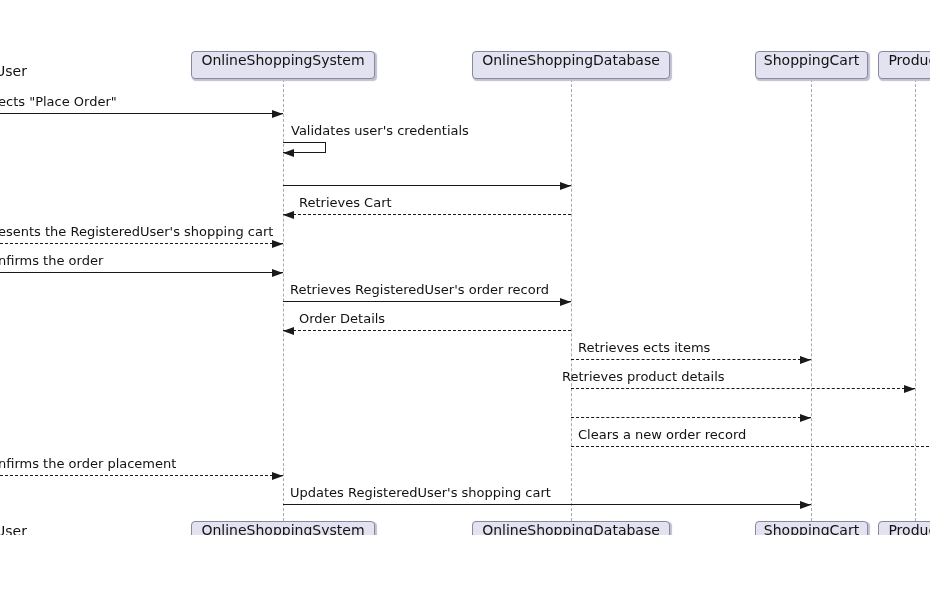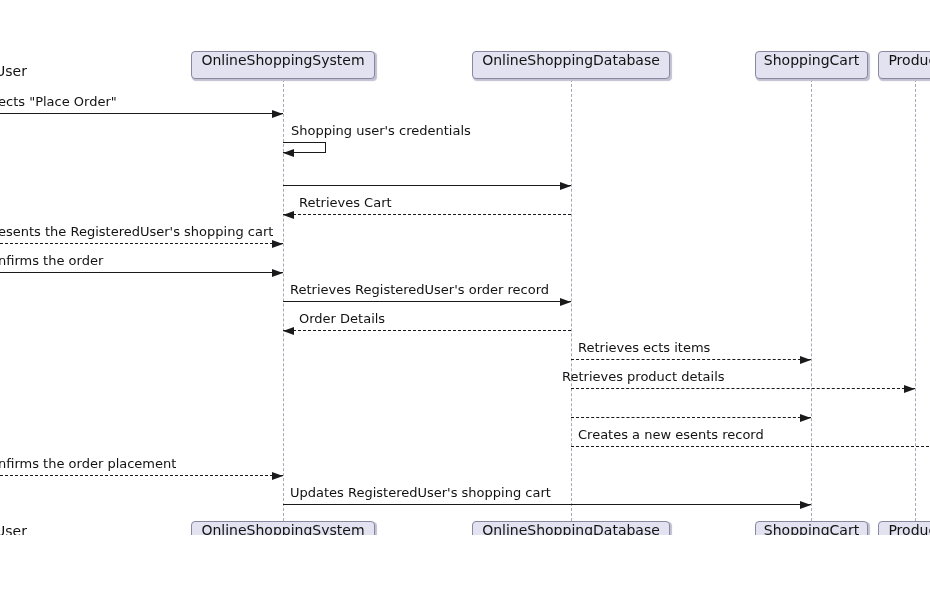--- a/index.html
+++ b/index.html
@@ -70,21 +70,21 @@
     <div style="position: absolute; left: 914.5px; top: 79px; width: 0px; height: 442px; border-left: 1px dashed rgb(168, 168, 184);"></div>
     <div class="pbox" style="position: absolute; left: 878px; top: 51px; width: 74px; height: 28px;">
       <span>Product</span>
     </div>
     <div class="pbox" style="position: absolute; left: 878px; top: 521px; width: 74px; height: 28px;">
       <span>Product</span>
     </div>
     <div class="mlabel" style="position: absolute; left: -2px; top: 95px;">ects "Place Order"</div>
     <div style="position: absolute; left: -40px; top: 113px; width: 323px; height: 0px; border-top: 1px solid rgb(26, 26, 26);"></div>
     <div style="position: absolute; top: 110px; width: 0px; height: 0px; border-top: 4px solid transparent; border-bottom: 4px solid transparent; left: 272px; border-left: 11px solid rgb(26, 26, 26);"></div>
-    <div class="mlabel" style="position: absolute; left: 291px; top: 124px;">Shopping user's credentials</div>
+    <div class="mlabel" style="position: absolute; left: 291px; top: 124px;">Validates user's credentials</div>
     <div style="position: absolute; left: 283px; top: 142px; width: 42px; height: 9px; border-top: 1px solid rgb(26, 26, 26); border-right: 1px solid rgb(26, 26, 26); border-bottom: 1px solid rgb(26, 26, 26);"></div>
     <div style="position: absolute; top: 149px; width: 0px; height: 0px; border-top: 4px solid transparent; border-bottom: 4px solid transparent; left: 283px; border-right: 11px solid rgb(26, 26, 26);"></div>
     <div style="position: absolute; left: 283px; top: 185px; width: 288px; height: 0px; border-top: 1px solid rgb(26, 26, 26);"></div>
     <div style="position: absolute; top: 182px; width: 0px; height: 0px; border-top: 4px solid transparent; border-bottom: 4px solid transparent; left: 560px; border-left: 11px solid rgb(26, 26, 26);"></div>
     <div class="mlabel" style="position: absolute; left: 299px; top: 196px;">Retrieves Cart</div>
     <div style="position: absolute; left: 283px; top: 214px; width: 288px; height: 0px; border-top: 1px dashed rgb(26, 26, 26);"></div>
     <div style="position: absolute; top: 211px; width: 0px; height: 0px; border-top: 4px solid transparent; border-bottom: 4px solid transparent; left: 283px; border-right: 11px solid rgb(26, 26, 26);"></div>
     <div class="mlabel" style="position: absolute; left: -2px; top: 225px;">esents the RegisteredUser's shopping cart</div>
     <div style="position: absolute; left: -40px; top: 243px; width: 323px; height: 0px; border-top: 1px dashed rgb(26, 26, 26);"></div>
     <div style="position: absolute; top: 240px; width: 0px; height: 0px; border-top: 4px solid transparent; border-bottom: 4px solid transparent; left: 272px; border-left: 11px solid rgb(26, 26, 26);"></div>
@@ -98,21 +98,21 @@
     <div style="position: absolute; left: 283px; top: 330px; width: 288px; height: 0px; border-top: 1px dashed rgb(26, 26, 26);"></div>
     <div style="position: absolute; top: 327px; width: 0px; height: 0px; border-top: 4px solid transparent; border-bottom: 4px solid transparent; left: 283px; border-right: 11px solid rgb(26, 26, 26);"></div>
     <div class="mlabel" style="position: absolute; left: 578px; top: 341px;">Retrieves ects items</div>
     <div style="position: absolute; left: 571px; top: 359px; width: 240px; height: 0px; border-top: 1px dashed rgb(26, 26, 26);"></div>
     <div style="position: absolute; top: 356px; width: 0px; height: 0px; border-top: 4px solid transparent; border-bottom: 4px solid transparent; left: 800px; border-left: 11px solid rgb(26, 26, 26);"></div>
     <div class="mlabel" style="position: absolute; left: 562px; top: 370px;">Retrieves product details</div>
     <div style="position: absolute; left: 571px; top: 388px; width: 344px; height: 0px; border-top: 1px dashed rgb(26, 26, 26);"></div>
     <div style="position: absolute; top: 385px; width: 0px; height: 0px; border-top: 4px solid transparent; border-bottom: 4px solid transparent; left: 904px; border-left: 11px solid rgb(26, 26, 26);"></div>
     <div style="position: absolute; left: 571px; top: 417px; width: 240px; height: 0px; border-top: 1px dashed rgb(26, 26, 26);"></div>
     <div style="position: absolute; top: 414px; width: 0px; height: 0px; border-top: 4px solid transparent; border-bottom: 4px solid transparent; left: 800px; border-left: 11px solid rgb(26, 26, 26);"></div>
-    <div class="mlabel" style="position: absolute; left: 578px; top: 428px;">Creates a new esents record</div>
+    <div class="mlabel" style="position: absolute; left: 578px; top: 428px;">Clears a new order record</div>
     <div style="position: absolute; left: 571px; top: 446px; width: 363px; height: 0px; border-top: 1px dashed rgb(26, 26, 26);"></div>
     <div class="mlabel" style="position: absolute; left: -2px; top: 457px;">nfirms the order placement</div>
     <div style="position: absolute; left: -40px; top: 475px; width: 323px; height: 0px; border-top: 1px dashed rgb(26, 26, 26);"></div>
     <div style="position: absolute; top: 472px; width: 0px; height: 0px; border-top: 4px solid transparent; border-bottom: 4px solid transparent; left: 272px; border-left: 11px solid rgb(26, 26, 26);"></div>
     <div class="mlabel" style="position: absolute; left: 290px; top: 486px;">Updates RegisteredUser's shopping cart</div>
     <div style="position: absolute; left: 283px; top: 504px; width: 528px; height: 0px; border-top: 1px solid rgb(26, 26, 26);"></div>
     <div style="position: absolute; top: 501px; width: 0px; height: 0px; border-top: 4px solid transparent; border-bottom: 4px solid transparent; left: 800px; border-left: 11px solid rgb(26, 26, 26);"></div>
   </div>
 
 </body></html>

